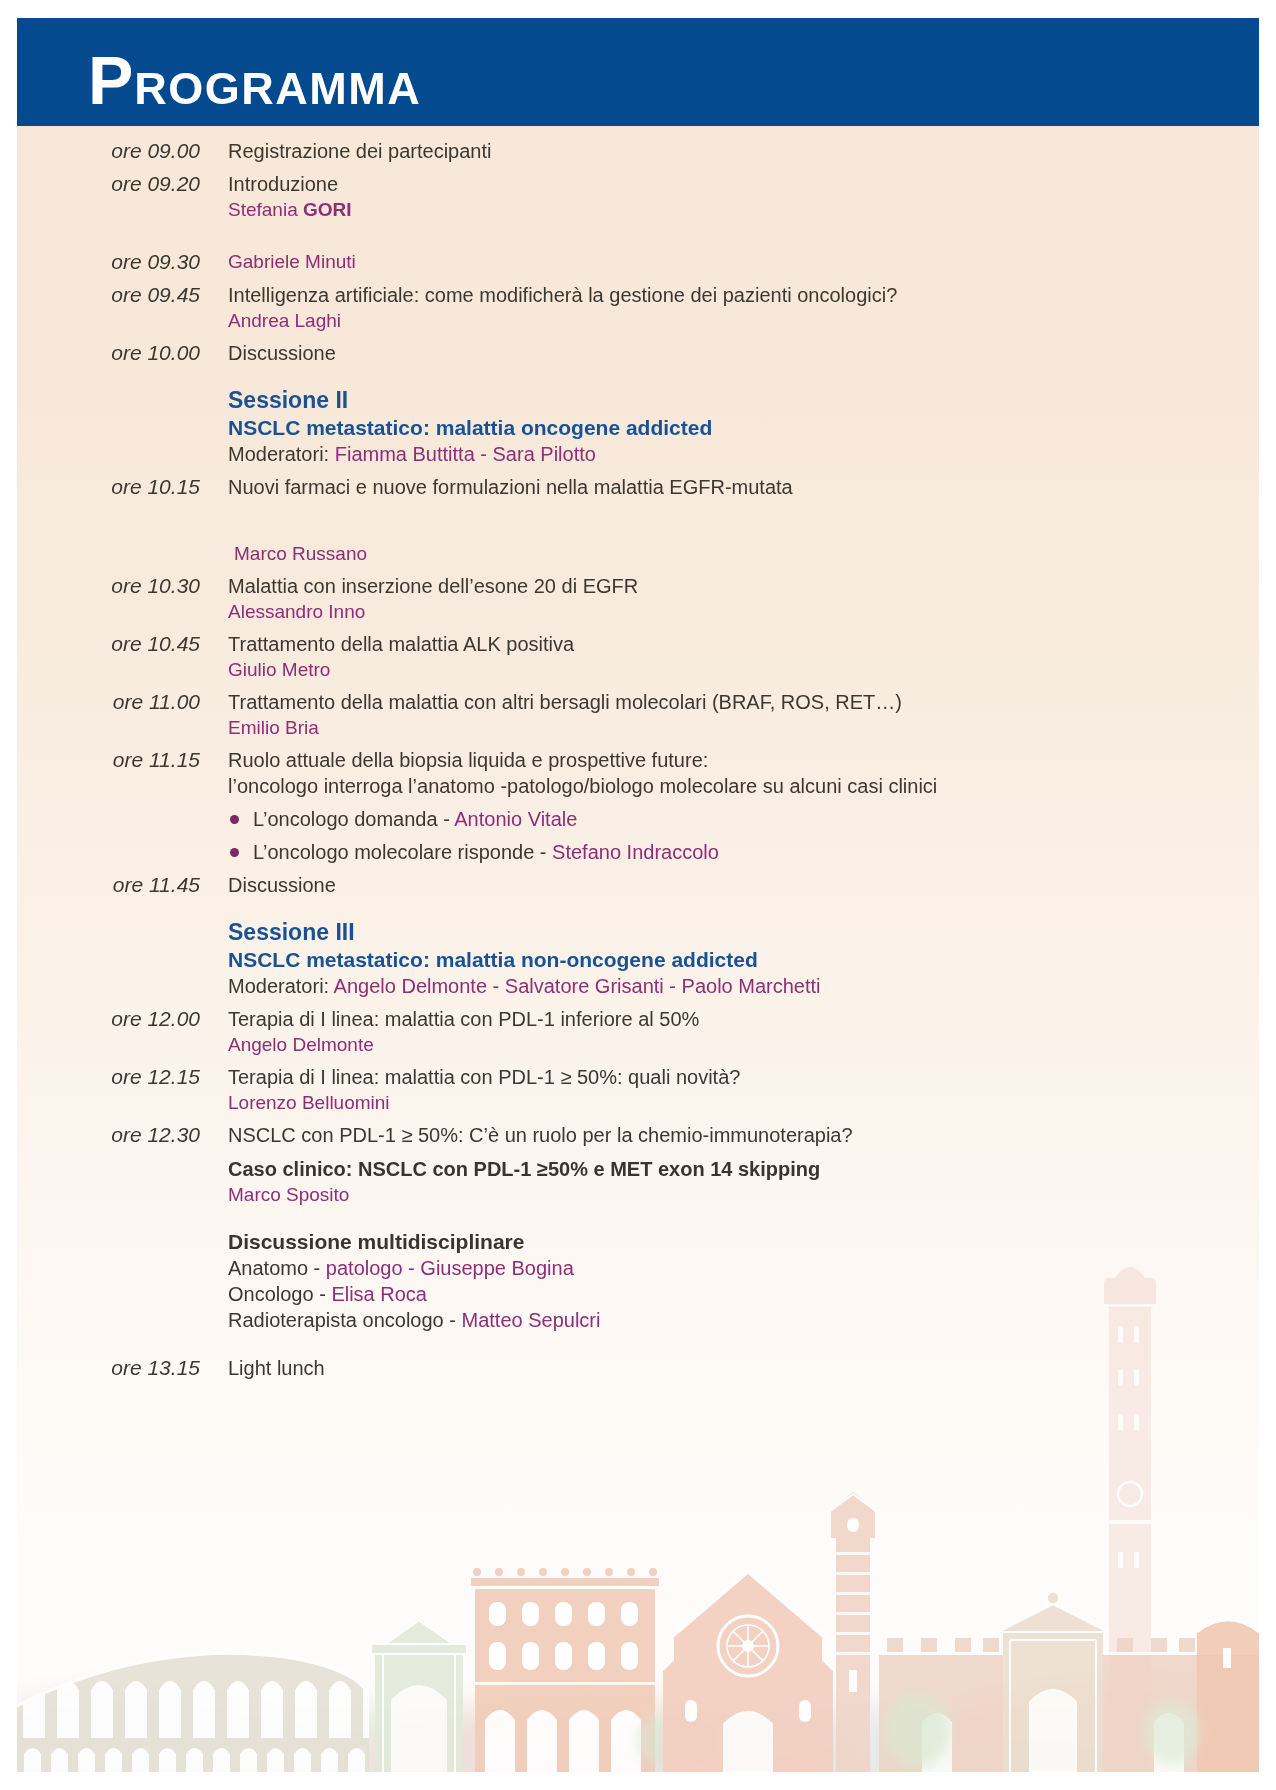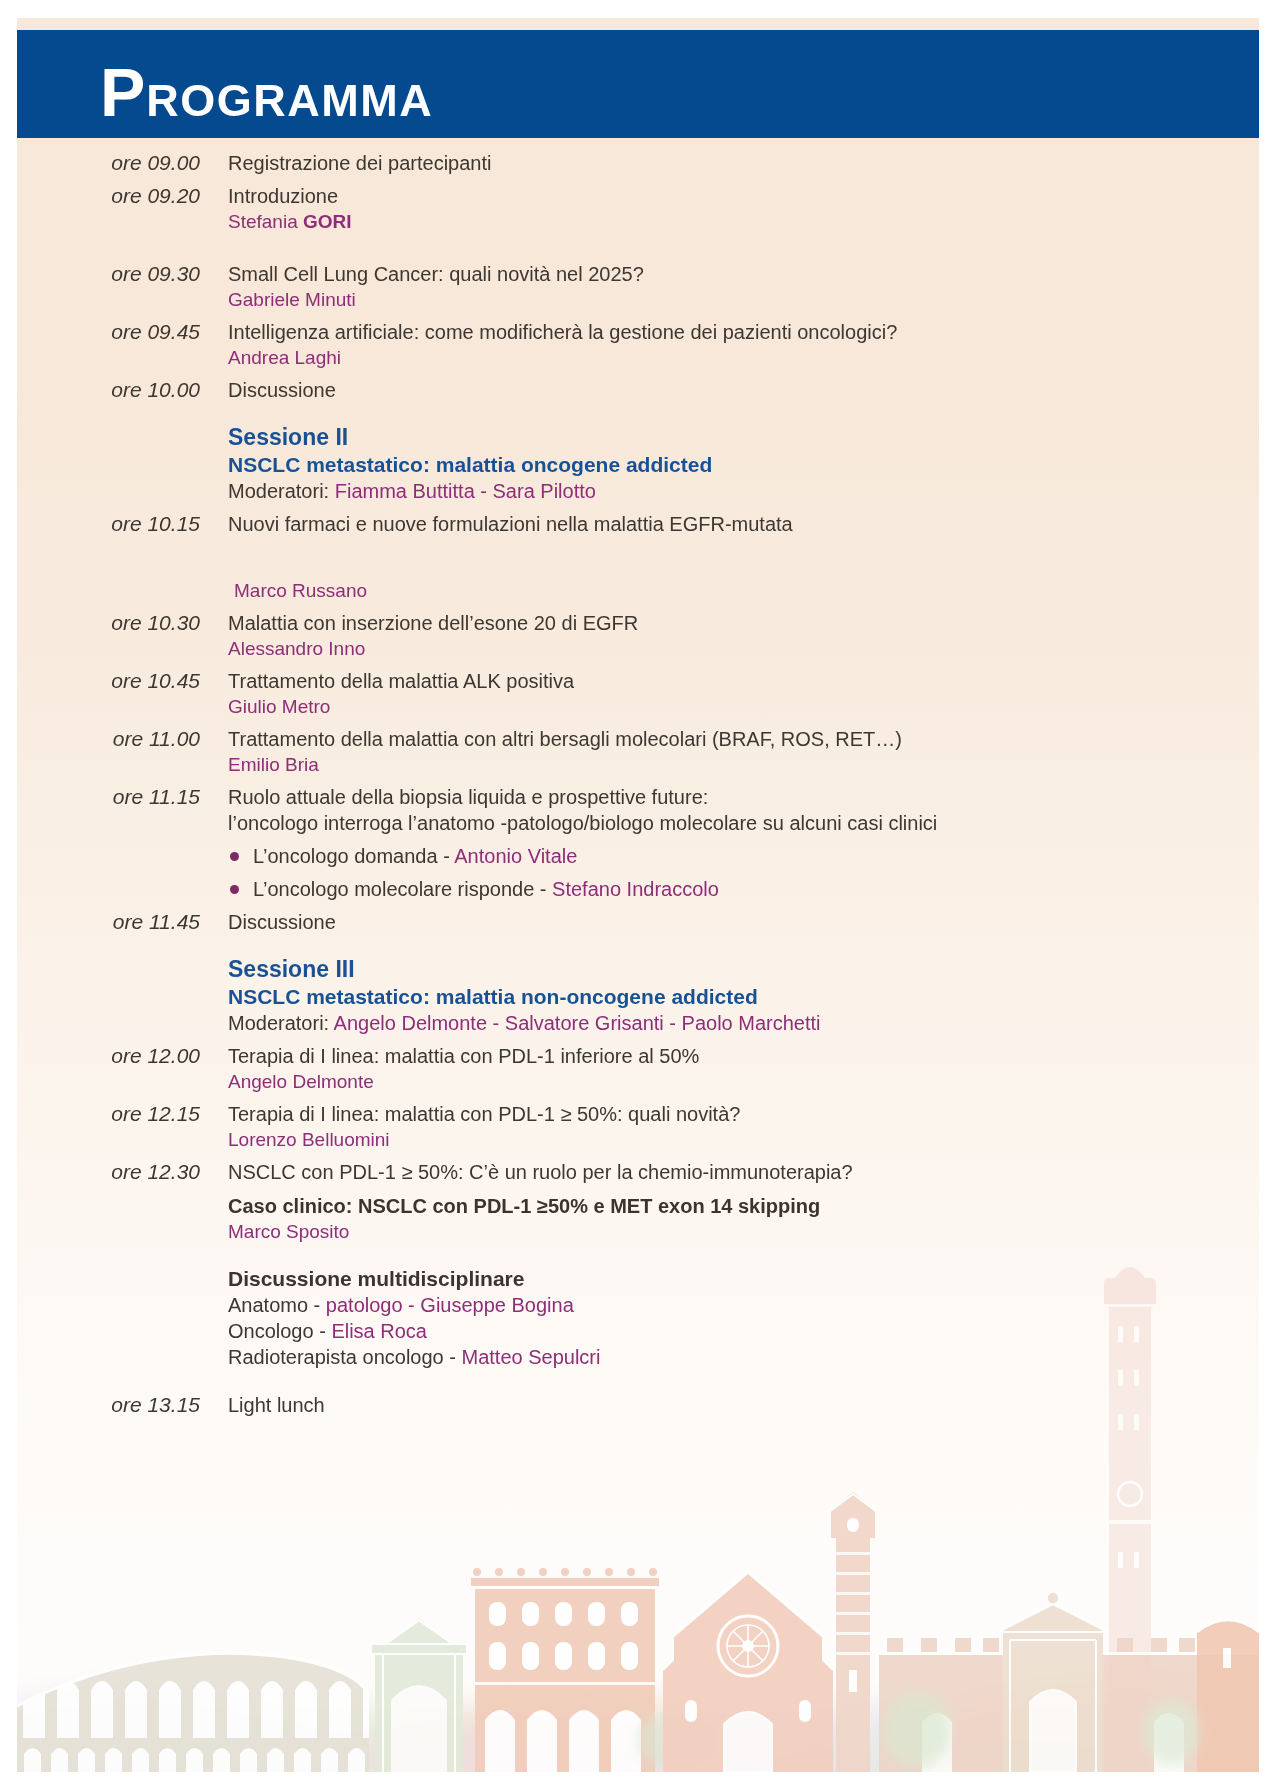--- a/index.html
+++ b/index.html
@@ -1,21 +1,21 @@
 <!DOCTYPE html>
 <html><head>
 <meta charset="utf-8">
 <style>
   html,body{margin:0;padding:0;background:#ffffff;}
   .page{position:relative;width:1276px;height:1790px;background:#ffffff;overflow:hidden;
         font-family:"Liberation Sans","DejaVu Sans",sans-serif;}
   .content{position:absolute;left:17px;top:18px;width:1242px;height:1754px;overflow:hidden;
         background:linear-gradient(180deg,#f7e8d9 0%,#f7e8d9 20%,#f8ebde 35%,#fbf2e9 55%,#fdf8f3 72%,#fefcfa 88%,#fefdfc 100%);}
   .hdr{position:relative;z-index:2;height:108px;background:#05498f;}
-  .hdr h1{margin:12px;padding:28px 0 0 71px;color:#ffffff;font-weight:bold;line-height:1;}
+  .hdr h1{margin:0;padding:28px 0 0 71px;color:#ffffff;font-weight:bold;line-height:1;}
   .hdr .cap{font-size:68px;letter-spacing:1px;}
   .hdr .rest{font-size:45px;letter-spacing:1.5px;}
   #schedule{position:relative;z-index:2;padding-top:12px;}
   .entry{display:flex;margin-bottom:7px;padding-left:8px;}
   .entry.g-s{margin-top:20px;}
   .entry.g-b{margin-top:8px;}
   .entry.g-b2{margin-top:22px;}
   .time{width:175px;flex-shrink:0;text-align:right;font-style:italic;font-size:21px;
         color:#3d3731;line-height:26px;}
   .ebody{margin-left:28px;flex:1;color:#3d3731;}
@@ -57,21 +57,20 @@
             <div class="line title"><span><span class="seg">Introduzione</span></span></div>
             <div class="line speaker"><span><span class="seg name">Stefania </span><span class="seg name-bold">GORI</span></span></div>
           </div>
         </div>
         <div class="entry g-s">
           <div class="time"></div>
         </div>
         <div class="entry">
           <div class="time">ore 09.30</div>
           <div class="ebody">
-            <div class="line title"><span><span class="seg">Small Cell Lung Cancer: quali novità nel 2025?</span></span></div>
             <div class="line speaker"><span><span class="seg name">Gabriele Minuti</span></span></div>
           </div>
         </div>
         <div class="entry">
           <div class="time">ore 09.45</div>
           <div class="ebody">
             <div class="line title"><span><span class="seg">Intelligenza artificiale: come modificherà la gestione dei pazienti oncologici?</span></span></div>
             <div class="line speaker"><span><span class="seg name">Andrea Laghi</span></span></div>
           </div>
         </div>

